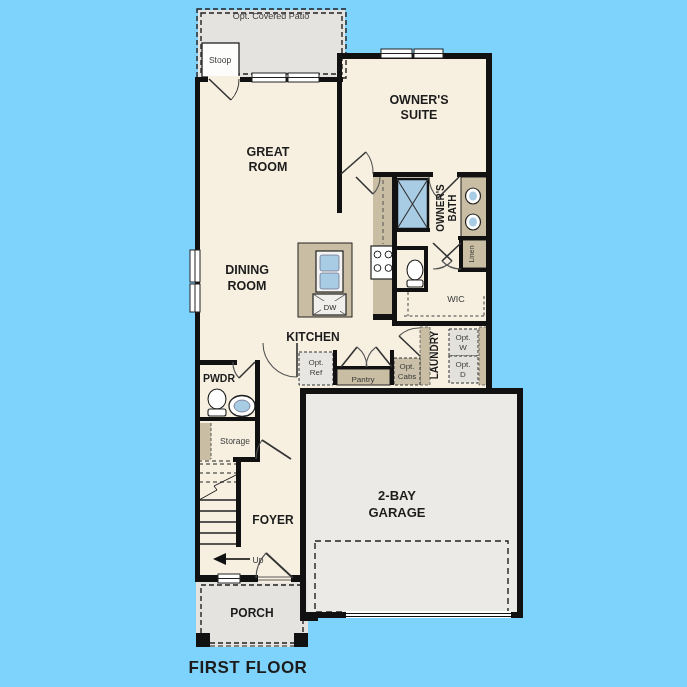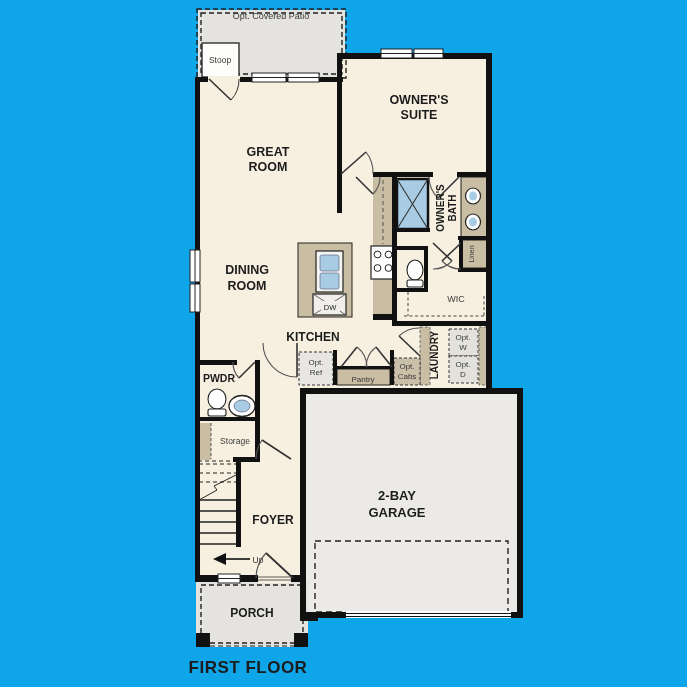--- a/index.html
+++ b/index.html
@@ -1,16 +1,16 @@
 <!DOCTYPE html>
 <html><head>
 <meta charset="utf-8">
 <style>
   html,body{margin:0;padding:0;background:#ffffff;}
-  .stage{position:relative;width:687px;height:687px;background:#0ea5e9;overflow:hidden;}
+  .stage{position:relative;width:687px;height:687px;background:#7dd3fc;overflow:hidden;}
   .t{font-family:"Liberation Sans","DejaVu Sans",sans-serif;fill:#1c1c1c;}
   .b{font-weight:bold;}
   .c{text-anchor:middle;}
   .g{fill:#3a3a3a;}
 </style>
 </head>
 <body>
 
 <div class="stage">
 <svg width="687" height="687" viewBox="0 0 687 687">

